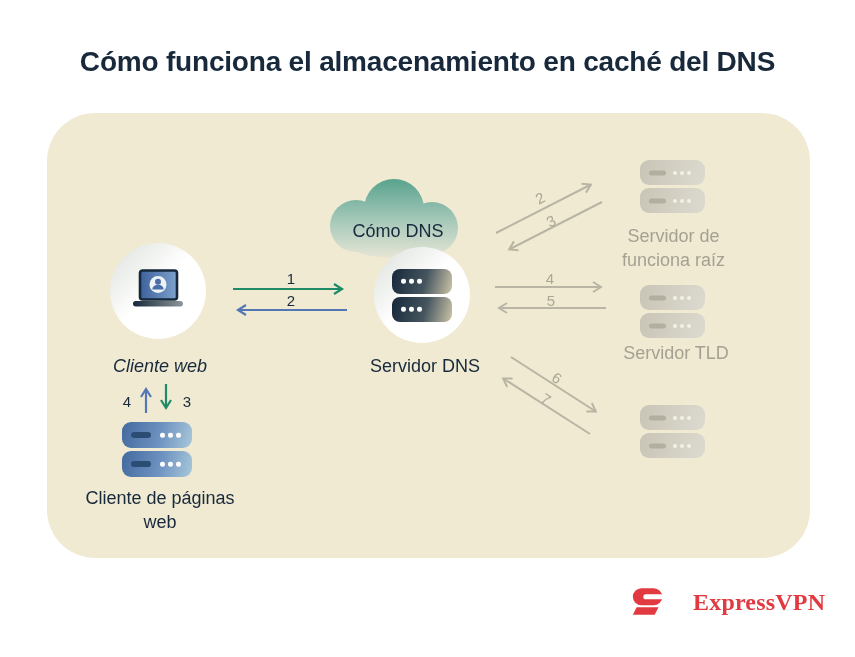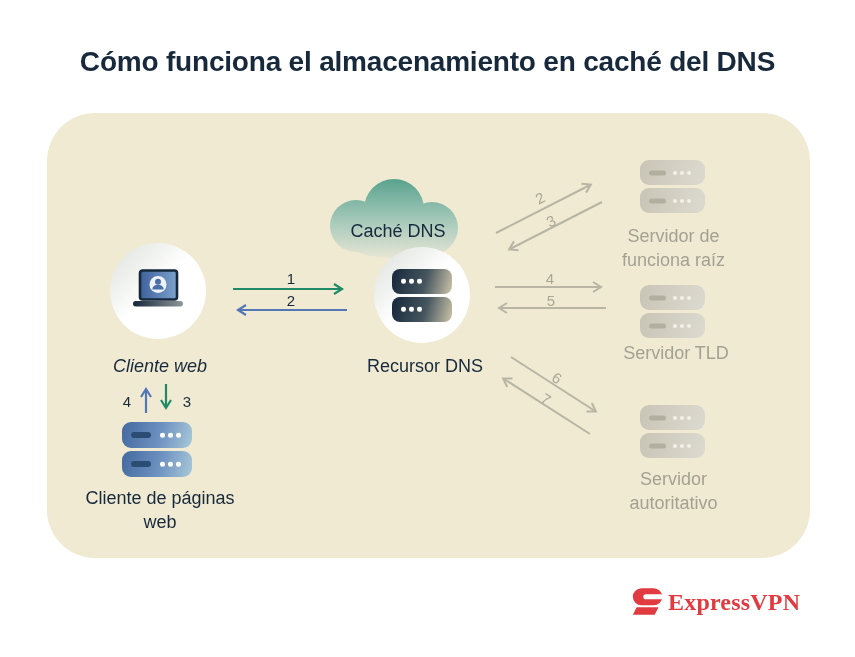--- a/index.html
+++ b/index.html
@@ -77,21 +77,21 @@
   
   .num {
     position:absolute; font-size:15px; color:#17293b;
     transform:translate(-50%,-50%);
   }
   .num-gray { color:#aba797; }
   .rot-up   { transform:translate(-50%,-50%) rotate(-27deg); }
   .rot-down { transform:translate(-50%,-50%) rotate(33deg); }
 
   
-  .brand { position:absolute; left:630px; top:587px; display:flex; align-items:center; gap:0; }
+  .brand { position:absolute; left:630px; top:587px; display:flex; align-items:center; gap:25px; }
   .brand-text {
     font-family:"Liberation Serif", serif; font-weight:700;
     font-size:24px; color:#e23a41; letter-spacing:0.2px;
   }
 </style>
 </head>
 <body>
 
 <div class="page">
 
@@ -136,21 +136,21 @@
         <stop offset="1" stop-color="#eae7d6"></stop>
       </linearGradient>
     </defs>
     <g fill="url(#cloudG)">
       <circle cx="36" cy="50" r="26"></circle>
       <circle cx="74" cy="33" r="30"></circle>
       <circle cx="112" cy="52" r="26"></circle>
       <ellipse cx="73" cy="60" rx="53" ry="22"></ellipse>
     </g>
   </svg>
-  <div class="cloud-label">Caché DNS</div>
+  <div class="cloud-label">Cómo DNS</div>
 
   <div class="node-circle client-circle">
     <svg width="62" height="44" viewBox="0 0 62 44">
       <defs>
         <linearGradient id="scrG" x1="0" y1="0" x2="1" y2="0">
           <stop offset="0" stop-color="#3e619c"></stop>
             <stop offset="1" stop-color="#7ca2cc"></stop>
         </linearGradient>
         <linearGradient id="baseG" x1="0" y1="0" x2="1" y2="0">
           <stop offset="0" stop-color="#15273a"></stop>
@@ -177,21 +177,21 @@
         </div>
       <div class="unit">
           <span class="dots">
             <span class="dot"></span>
             <span class="dot"></span>
             <span class="dot"></span>
           </span>
         </div>
     </div>
   </div>
-  <div class="node-label lbl-recursor">Recursor DNS</div>
+  <div class="node-label lbl-recursor">Servidor DNS</div>
 
   <div class="server server-gray server-root">
     <div class="unit">
         <span class="slot"></span>
         <span class="dots">
           <span class="dot"></span>
           <span class="dot"></span>
           <span class="dot"></span>
         </span>
       </div>
@@ -237,21 +237,20 @@
       </div>
     <div class="unit">
         <span class="slot"></span>
         <span class="dots">
           <span class="dot"></span>
           <span class="dot"></span>
           <span class="dot"></span>
         </span>
       </div>
   </div>
-  <div class="node-label gray-label lbl-auth">Servidor autoritativo</div>
 
   <div class="server server-blue">
     <div class="unit">
         <span class="slot"></span>
         <span class="dots">
           <span class="dot"></span>
           <span class="dot"></span>
           <span class="dot"></span>
         </span>
       </div>

